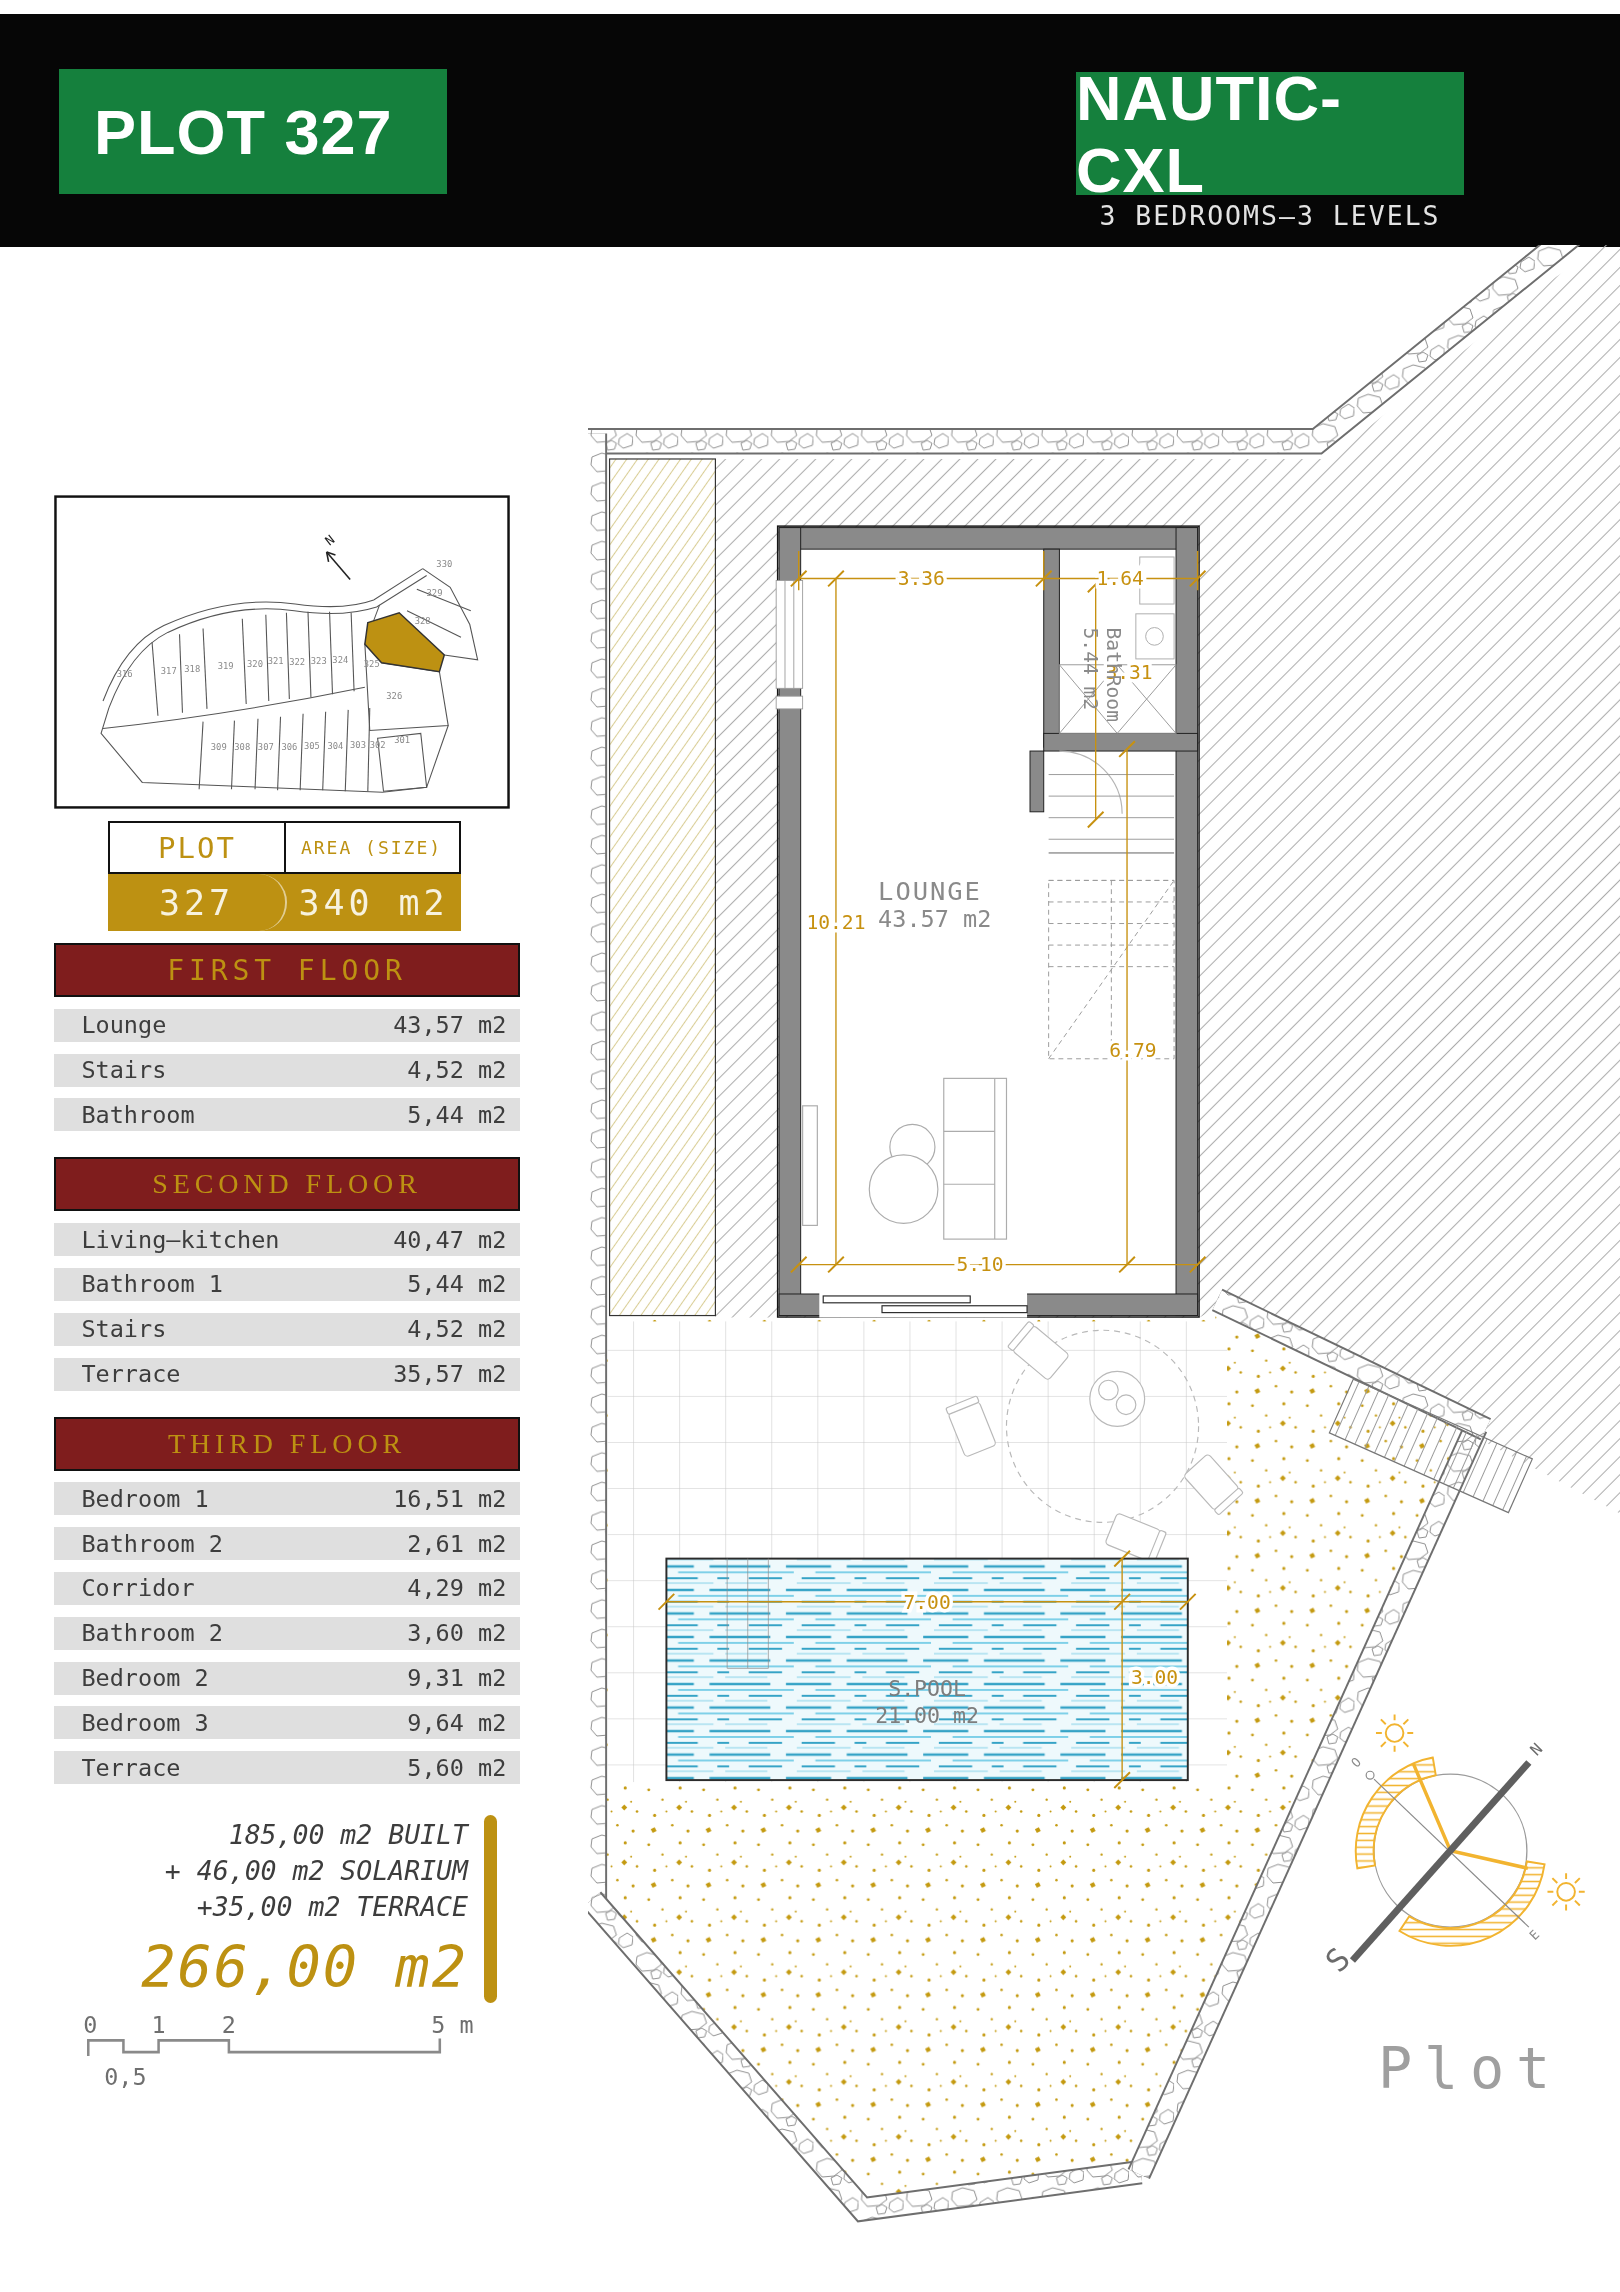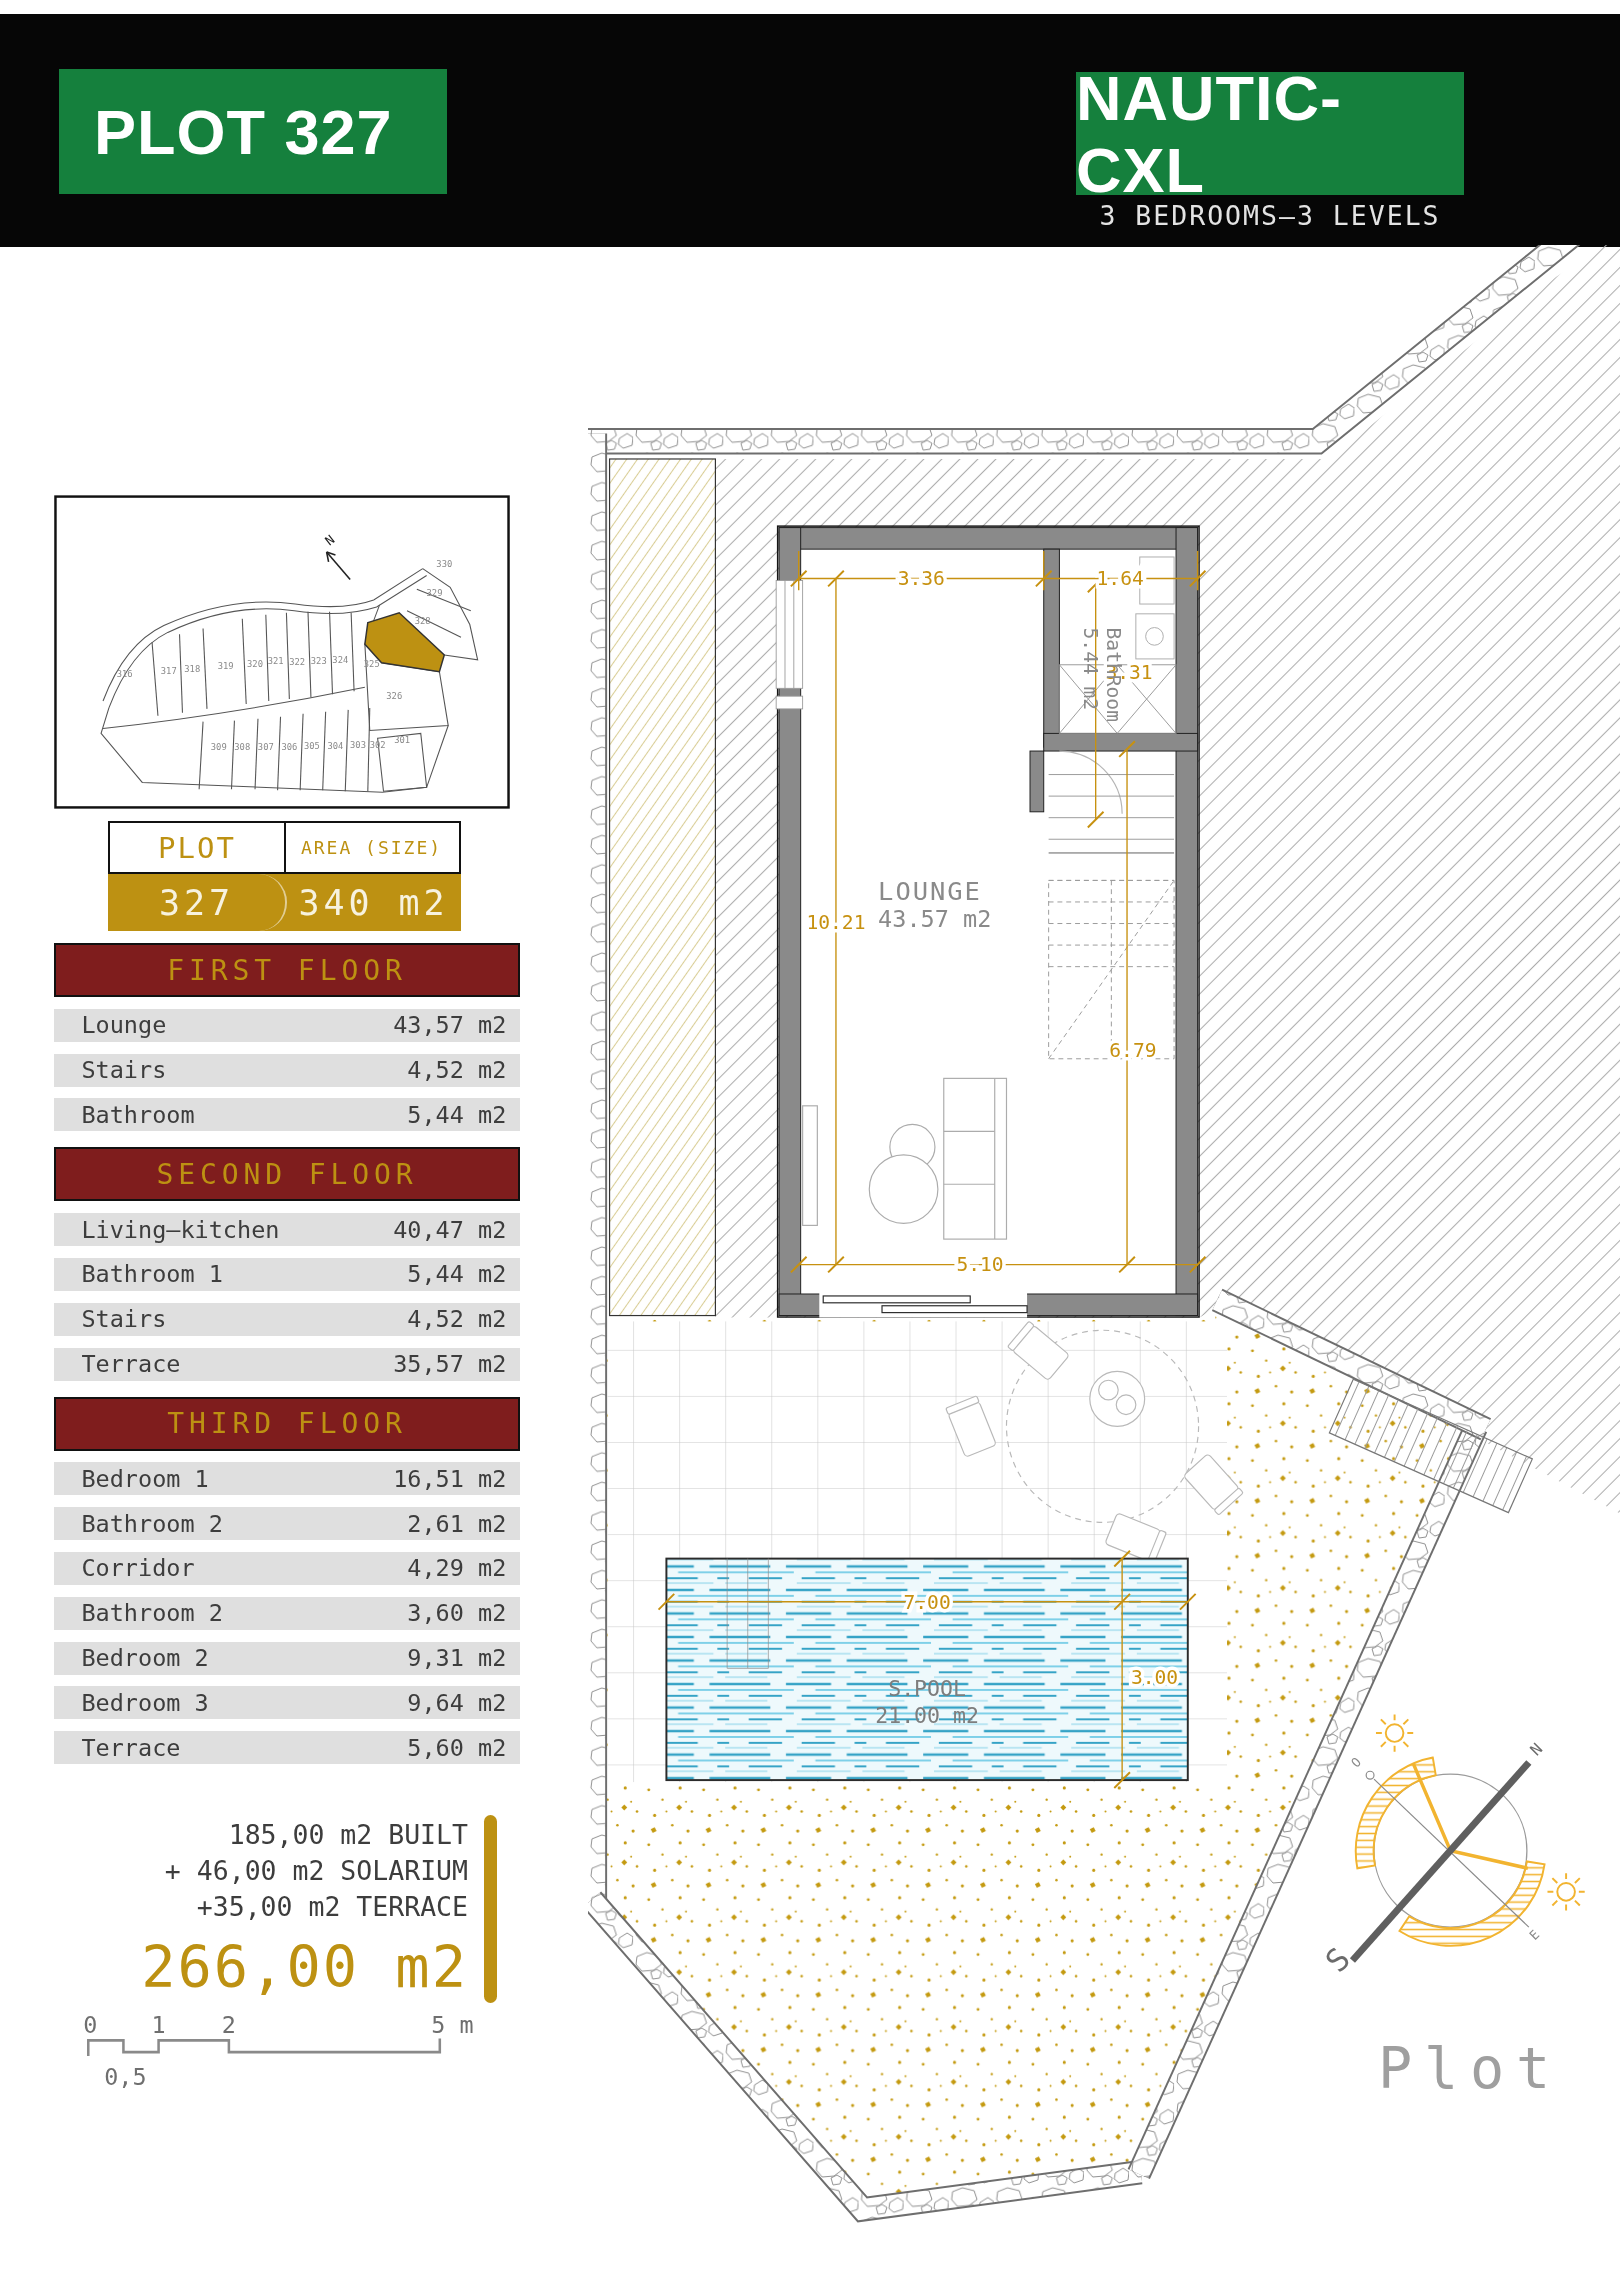--- a/index.html
+++ b/index.html
@@ -23,26 +23,26 @@
   .pt-c1 { width:176px; border-right:2.9px solid #111; font-size:29px !important; }
   .pt-c2 { width:171px; }
   .pt-vals { display:flex; background:#BD9112; height:57px; }
   .pt-vals div { display:flex; align-items:center; justify-content:center; color:#F7F2DF; font-size:35px; letter-spacing:3.9px;border-radius:28px; }
   .pt-v1 { width:179px; border-right:2px solid rgba(255,255,255,.55); }
   .pt-v2 { width:173px; }
   
   .floors { position:absolute; left:54px; top:943px; width:466px; }
   .floor-title { height:54px; border:2.9px solid #111; background:#7f1d1d; display:flex; align-items:center; justify-content:center;
                  color:#BD9112; font-size:28px; letter-spacing:4.9px; }
-  .floor-title.mt { margin-top:16px; }
+  .floor-title.mt { margin-top:26px;font-family:Liberation Serif, serif; }
   .floor-rows { margin-top:1px; }
   .floor-row { height:33px; margin-top:11.8px; background:#DFDFDF; display:flex; align-items:center;
                justify-content:space-between; padding:0 13.7px 0 27.4px; color:#3D3D3D; font-size:23.5px; }
   
-  .summary { position:absolute; left:39px; top:1817px; width:429px; text-align:right; color:#3D3D3D; font-size:26.5px; line-height:36px; }
+  .summary { position:absolute; left:39px; top:1817px; width:429px; text-align:right; color:#3D3D3D; font-size:26.5px; line-height:36px;font-style:italic; }
   .summary-total { margin-top:12px; color:#BD9112; font-size:57px; letter-spacing:2px; line-height:61px; }
   .gold-bar { position:absolute; left:484px; top:1815px; width:12.7px; height:188px; background:#BD9112; border-radius:6.9px; }
   
   .scale-bar { position:absolute; left:76px; top:2015px; }
   .scale-bar text { font-family:"DejaVu Sans Mono", monospace; }
   
   .plan { position:absolute; left:588px; top:245px; }
   svg text { font-family:"DejaVu Sans Mono", monospace; }
   .halo { paint-order:stroke; stroke:#fff; stroke-width:7px; }
 </style>

